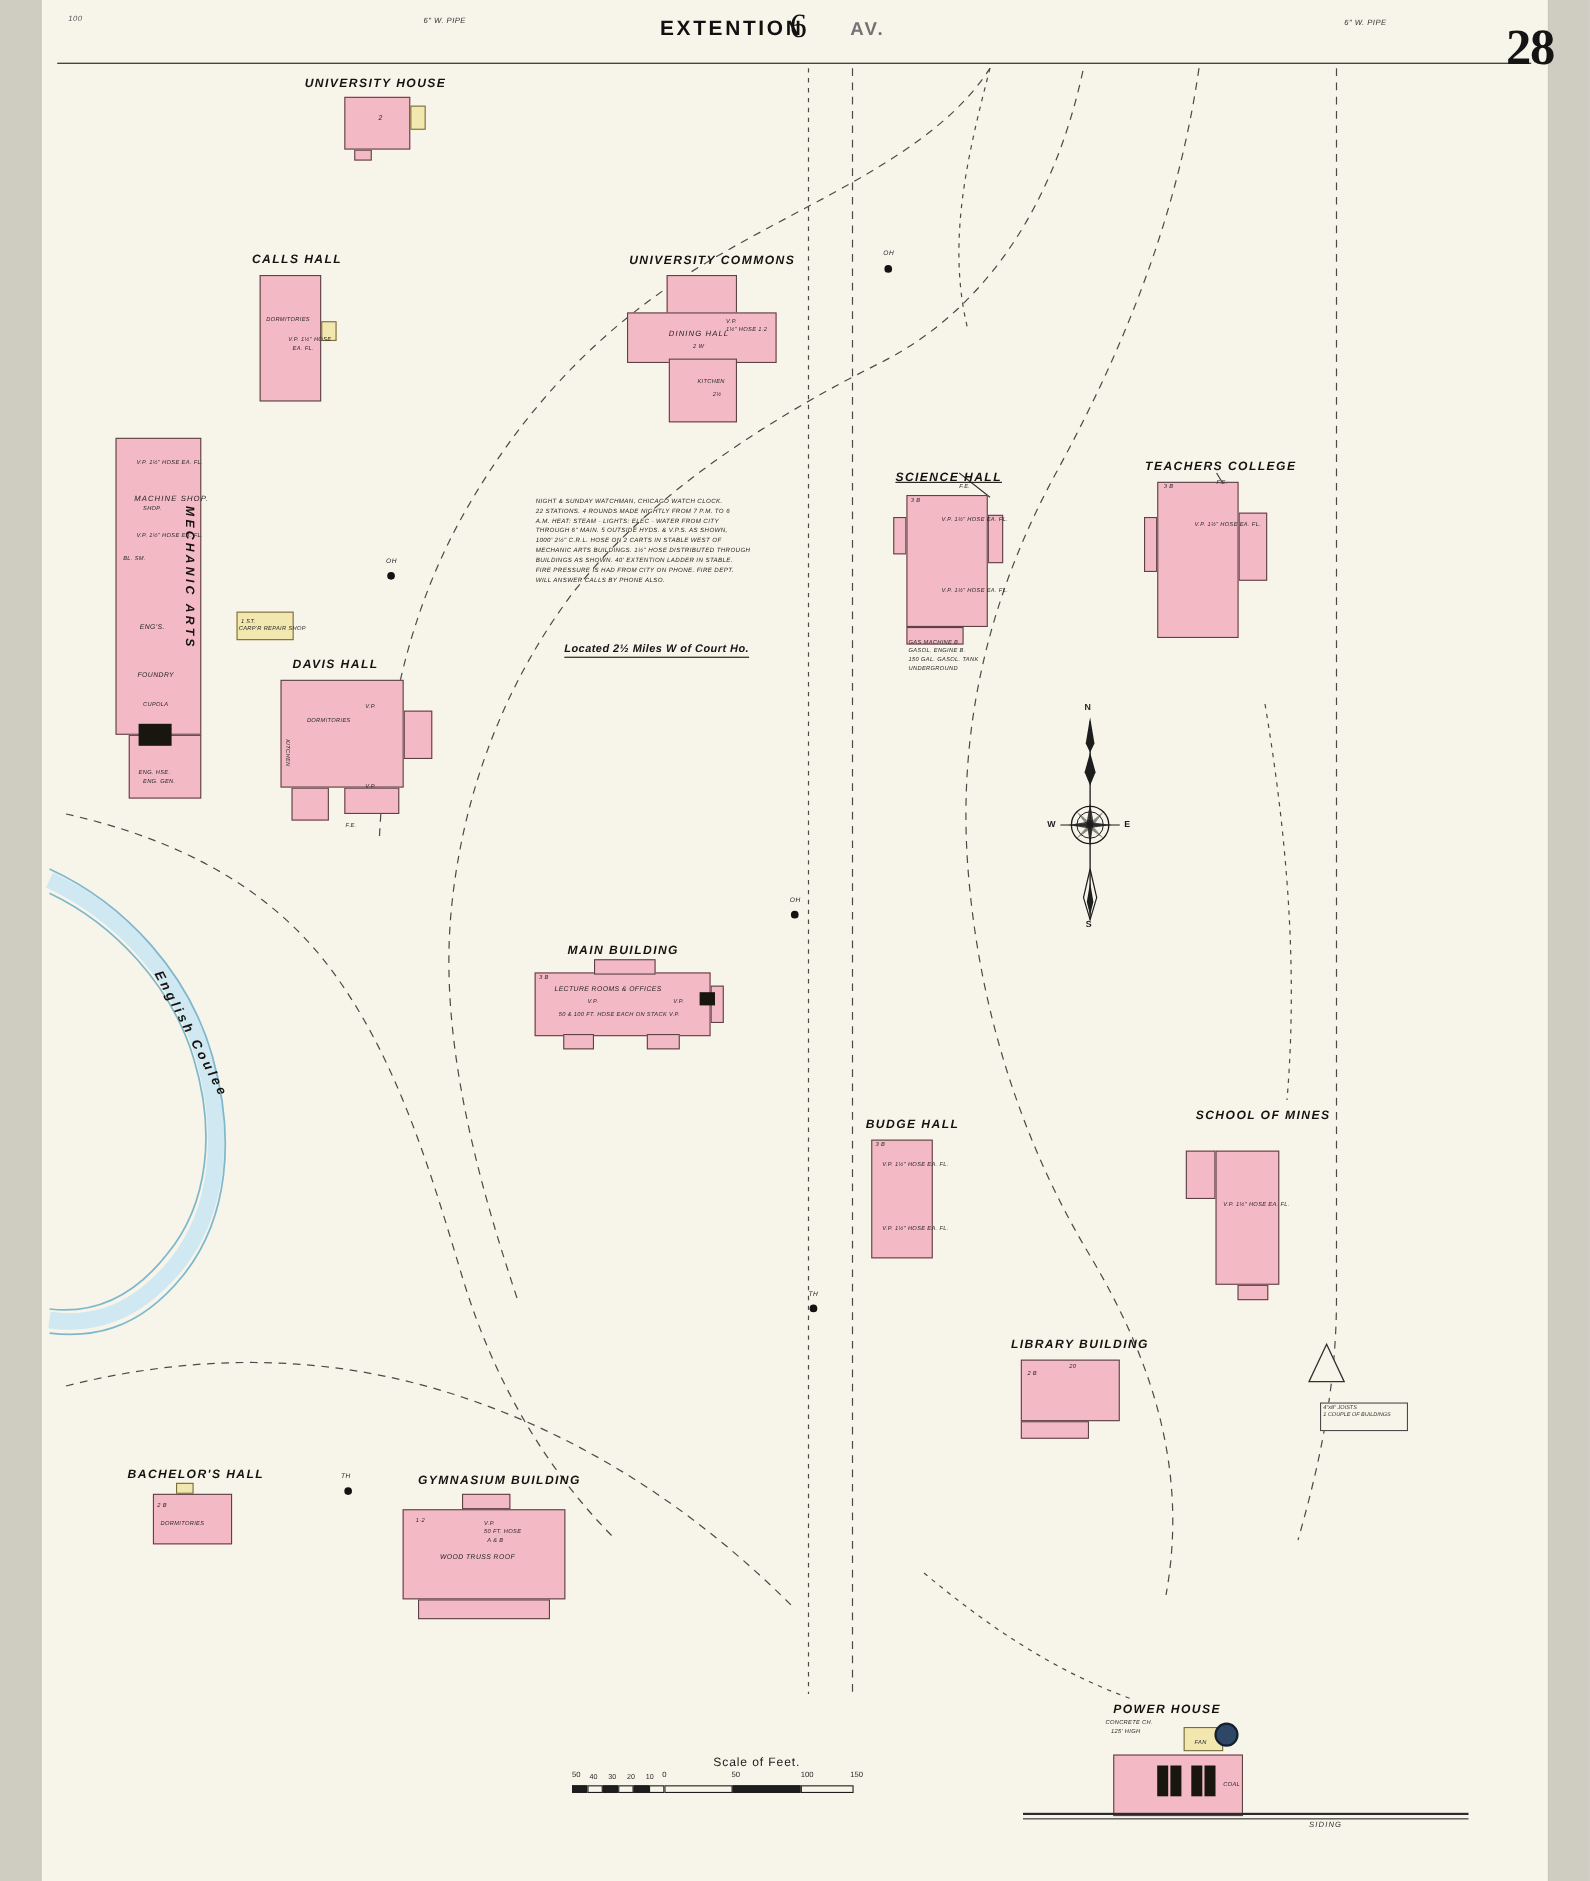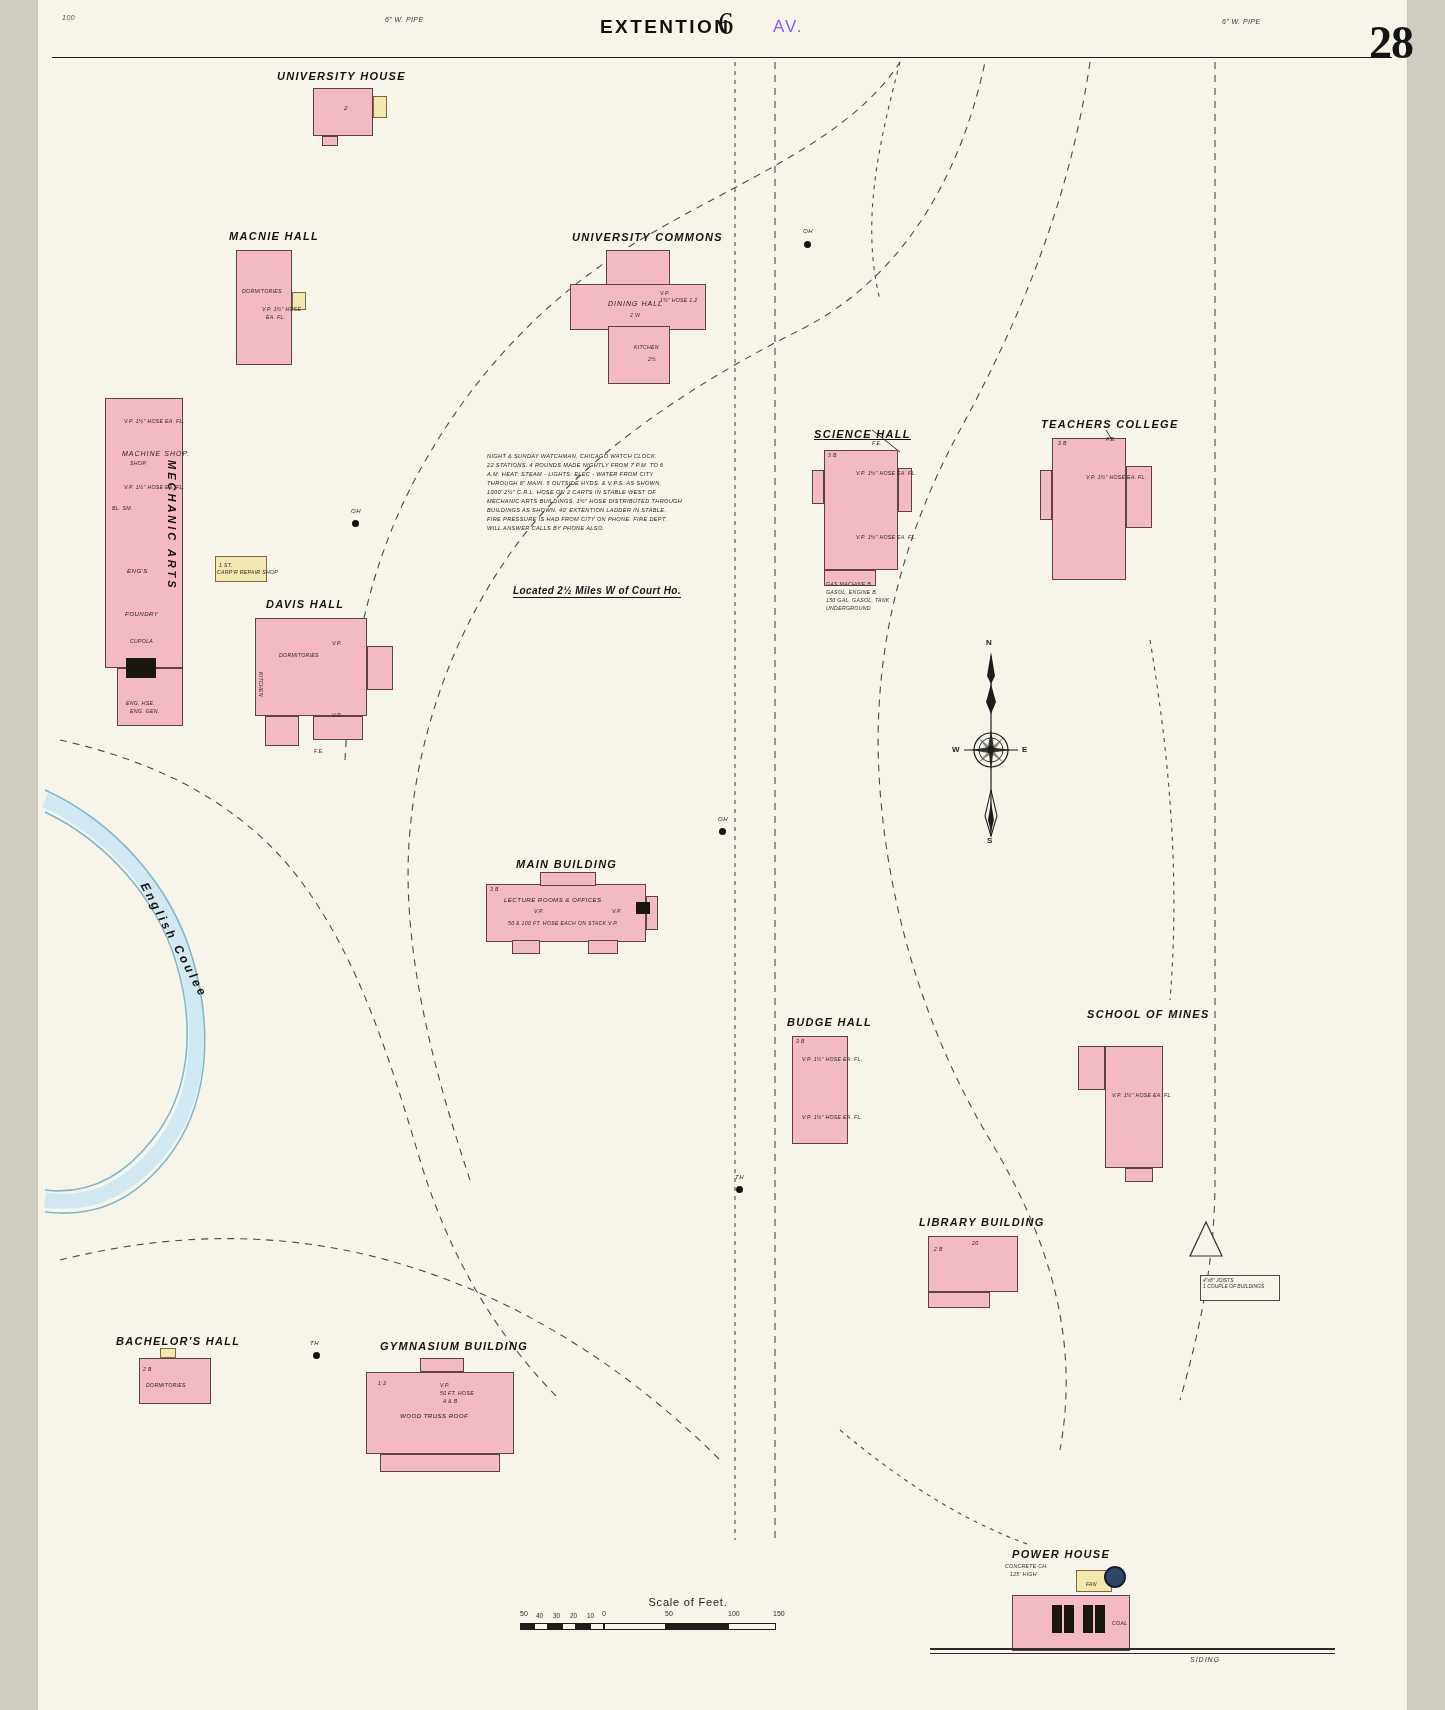--- a/index.html
+++ b/index.html
@@ -39,21 +39,21 @@
     font-style:italic;font-size:6.2px;letter-spacing:.4px;color:#242424;
   }
   .interior{
     font-style:italic;font-size:7px;letter-spacing:1px;color:#232323;
   }
 
   
   .hdr-rule{position:absolute;left:52px;top:57px;width:1340px;height:1px;background:#1b1b1b;}
   .hdr-title{left:600px;top:16px;font-size:19px;font-weight:700;letter-spacing:2.4px;color:#111;}
   .hdr-num{left:718px;top:6px;font-size:31px;font-weight:400;color:#111;font-family:"Liberation Serif",serif;}
-  .hdr-av{left:773px;top:17px;font-size:17px;font-weight:400;letter-spacing:2px;color:#8b5cf6;}
+  .hdr-av{left:773px;top:17px;font-size:17px;font-weight:700;letter-spacing:2px;color:#737373;}
   .pipe-note{font-style:italic;font-size:7px;letter-spacing:.4px;color:#333;}
   .sheetnum{
     position:absolute;right:32px;top:16px;
     font-family:"Liberation Serif",serif;font-weight:700;
     font-size:46px;color:#141414;letter-spacing:-1px;
   }
   .corner-100{position:absolute;left:62px;top:14px;font-size:7px;font-style:italic;color:#555;}
 
   
   #titleblock{
@@ -194,21 +194,21 @@
     <div>WILL ANSWER CALLS BY PHONE ALSO.</div>
   </div>
   <div id="located">Located 2½ Miles W of Court Ho.</div>
 
   <div class="lbl bldg-name" style="left:277px;top:70px;">UNIVERSITY HOUSE</div>
   <div class="b" style="left:313px;top:88px;width:60px;height:48px;"></div>
   <div class="b yellow" style="left:373px;top:96px;width:14px;height:22px;"></div>
   <div class="b" style="left:322px;top:136px;width:16px;height:10px;"></div>
   <div class="lbl tiny6" style="left:344px;top:104px;">2</div>
 
-  <div class="lbl bldg-name" style="left:229px;top:230px;">MACNIE HALL</div>
+  <div class="lbl bldg-name" style="left:229px;top:230px;">CALLS HALL</div>
   <div class="b" style="left:236px;top:250px;width:56px;height:115px;"></div>
   <div class="b yellow" style="left:292px;top:292px;width:14px;height:18px;"></div>
   <div class="lbl tiny" style="left:242px;top:288px;">DORMITORIES</div>
   <div class="lbl tiny" style="left:262px;top:306px;">V.P. 1½" HOSE</div>
   <div class="lbl tiny" style="left:266px;top:314px;">EA. FL.</div>
 
   <div class="lbl bldg-name" style="left:572px;top:231px;">UNIVERSITY COMMONS</div>
   <div class="b" style="left:606px;top:250px;width:64px;height:42px;"></div>
   <div class="b" style="left:570px;top:284px;width:136px;height:46px;"></div>
   <div class="b" style="left:608px;top:326px;width:62px;height:58px;"></div>

